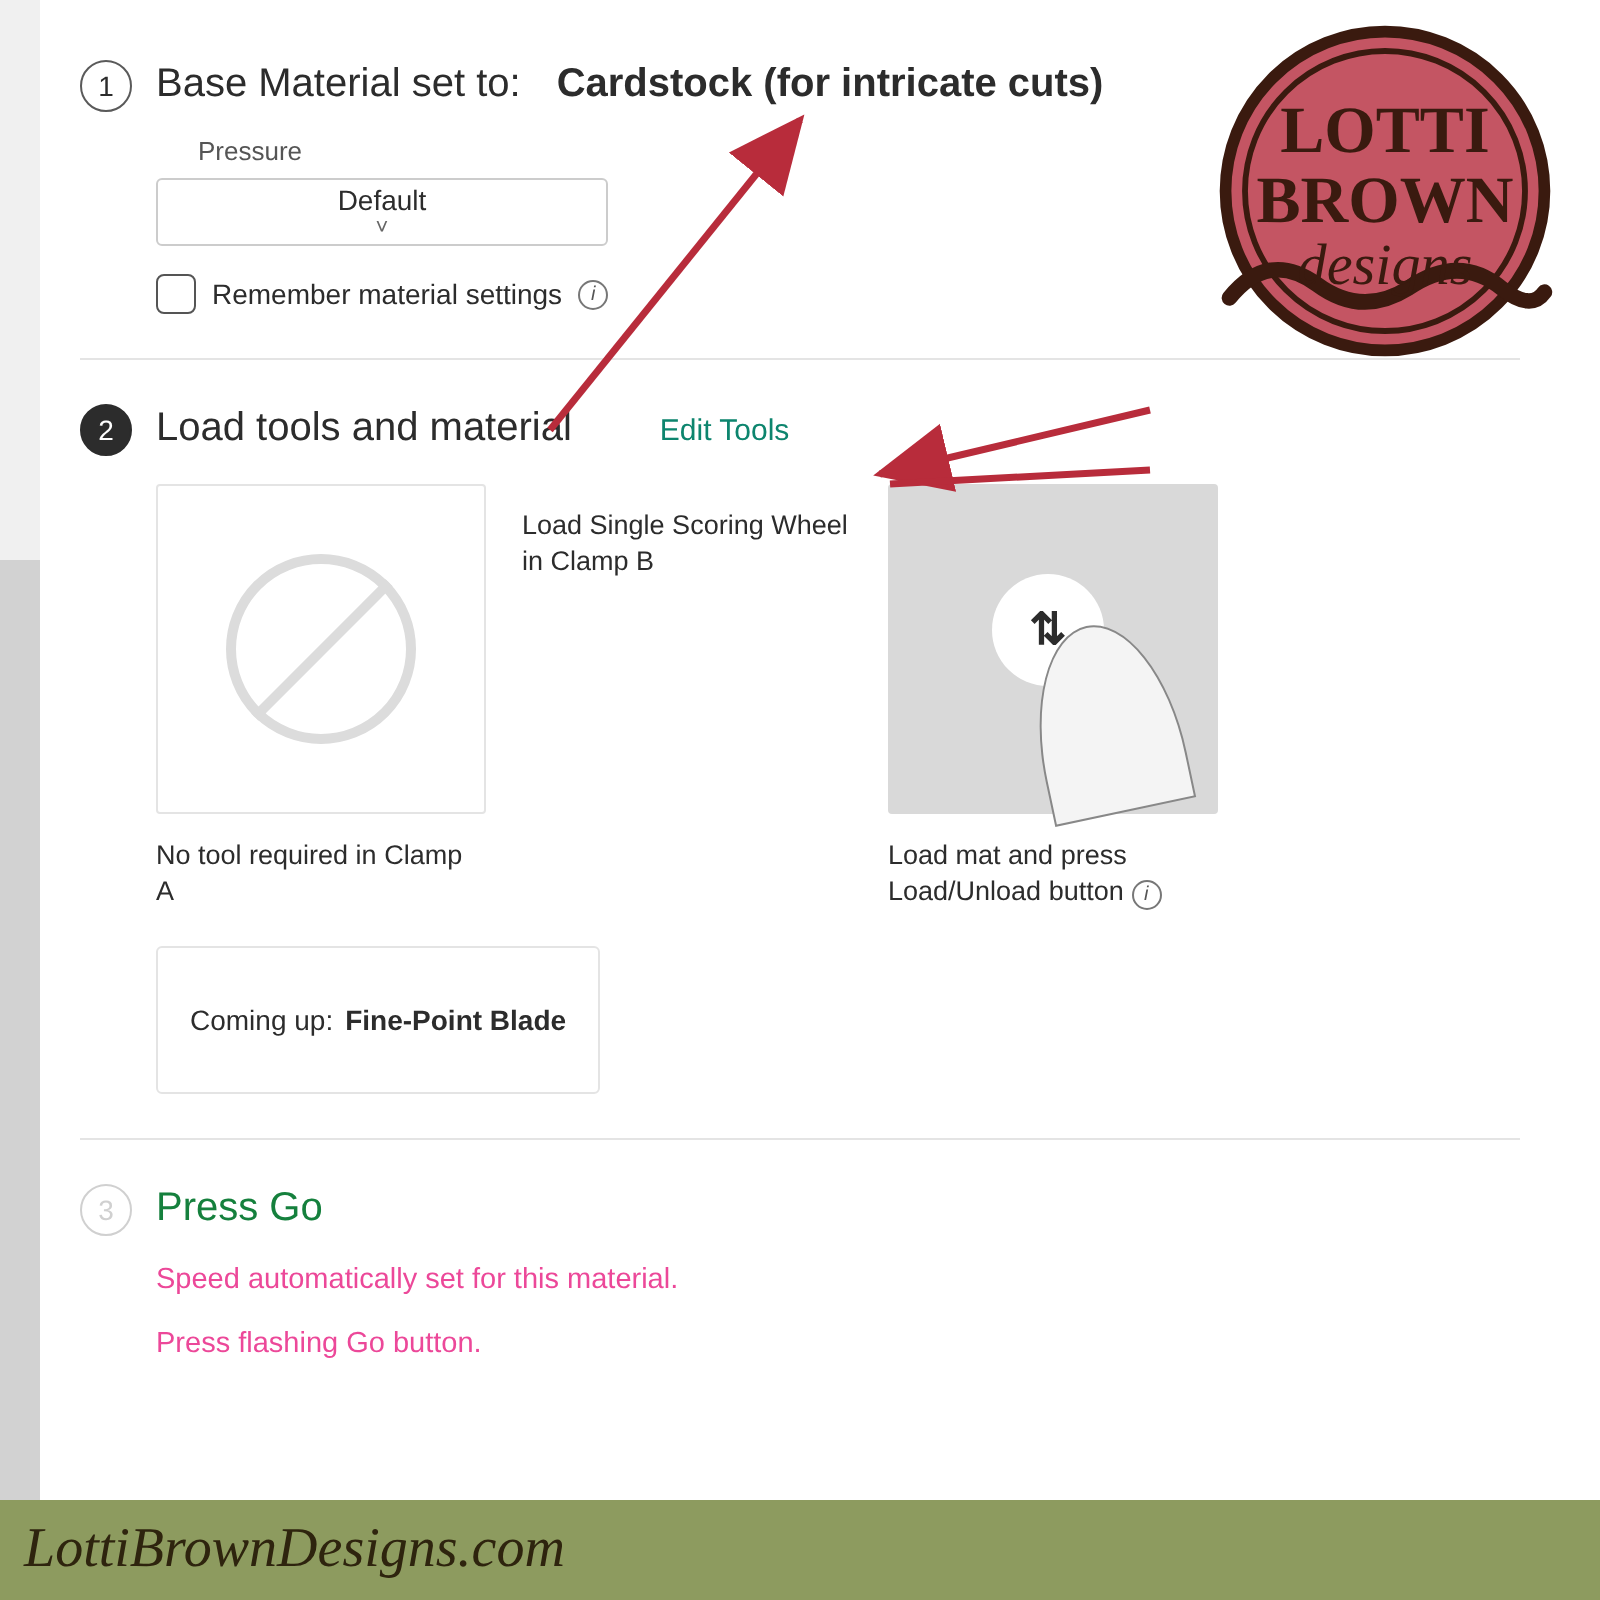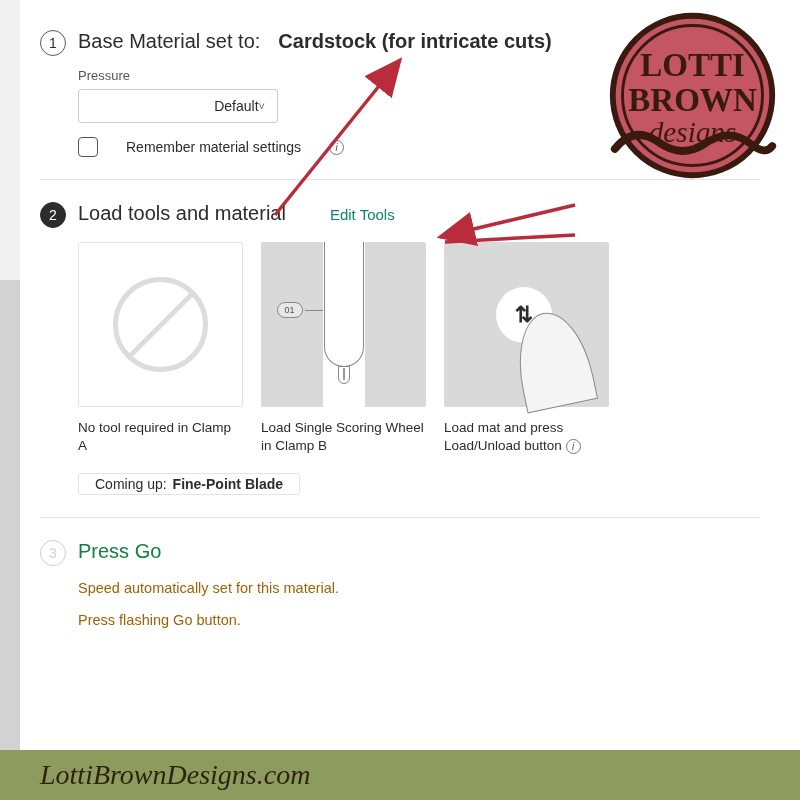--- a/index.html
+++ b/index.html
@@ -58,35 +58,37 @@
   .step-title .bold { font-weight:600; }
   .step-title.faded { color:#15803d; }
   .sub-block {
     margin-left: 38px;
     margin-top: 6px;
   }
   .pressure-label {
     font-size: 13px;
     color:#555;
     margin-bottom:6px;
+    margin-left:21px;
   }
   .select {
-    width: 200px;
+    width: 226px;
     height: 34px;
     border:1px solid #ccc;
     border-radius:3px;
-    display:flex; align-items:center; justify-content:flex-end;
+    display:flex; align-items:center; justify-content:center;
     padding:0 12px;
     font-size:14px;
     background:#fff;
     cursor:pointer;
+    flex-direction:column;
   }
   .chev { font-size:11px; color:#666;}
   .remember {
-    display:flex; align-items:center; gap:28px;
+    display:flex; align-items:center; gap:8px;
     margin-top:14px;
     font-size:14px;
   }
   .checkbox {
     width:20px; height:20px;
     border:1.5px solid #555; border-radius:4px;
     background:#fff;
   }
   .info-circle {
     width:15px; height:15px; border-radius:50%;
@@ -138,44 +140,44 @@
     content:""; position:absolute;
     left:50%; top:50%;
     width:5px; height:95px;
     background:#dcdcdc;
     transform:translate(-50%,-50%) rotate(45deg);
     transform-origin:center;
   }
   .coming-up {
     margin-left:38px; margin-top:18px;
     border:1px solid #e4e4e4; border-radius:3px;
-    padding:2px 16px;
+    padding:28px 16px;
     display:inline-flex; gap:6px;
     font-size:14px; background:#fff;
   }
   .coming-up .bold { font-weight:600; }
   .faded-text {
-    color:#a16207;
+    color:#ec4899;
     font-size:14.5px;
     margin-left:38px;
     margin-top:14px;
   }
   .faded-text + .faded-text { margin-top:16px; }
   .logo-badge {
     position:absolute;
     right:20px; top:8px;
     width:175px; height:175px;
   }
   .website-bar {
     position:absolute;
     left:0; bottom:0;
     width:800px; height:50px;
     background:#8d9b5f;
     display:flex; align-items:center;
-    padding-left:40px;
+    padding-left:12px;
     font-family: Georgia, "Times New Roman", serif;
     font-style:italic;
     font-size:28px;
     color:#2e240e;
   }
   .arrow-svg {
     position:absolute;
     pointer-events:none;
   }
   .scoring-wheel {
@@ -272,31 +274,20 @@
   </div>
 
   <div class="tool-cards">
     <div class="card">
       <div class="card-img white">
         <div class="nosymbol"></div>
       </div>
       <div class="card-caption">No tool required in Clamp A</div>
     </div>
     <div class="card">
-      <div class="card-img">
-        <div class="scoring-wheel">
-          <div class="scoring-tool">
-            <div class="scoring-tip">
-                <div class="scoring-slit"></div>
-              </div>
-          </div>
-          <div class="scoring-label">01</div>
-          <div class="scoring-line"></div>
-        </div>
-      </div>
       <div class="card-caption">Load Single Scoring Wheel in Clamp B</div>
     </div>
     <div class="card">
       <div class="card-img">
         <div class="mat-press">
           <div class="mat-btn">⇅</div>
           <div class="finger"></div>
         </div>
       </div>
       <div class="card-caption">

